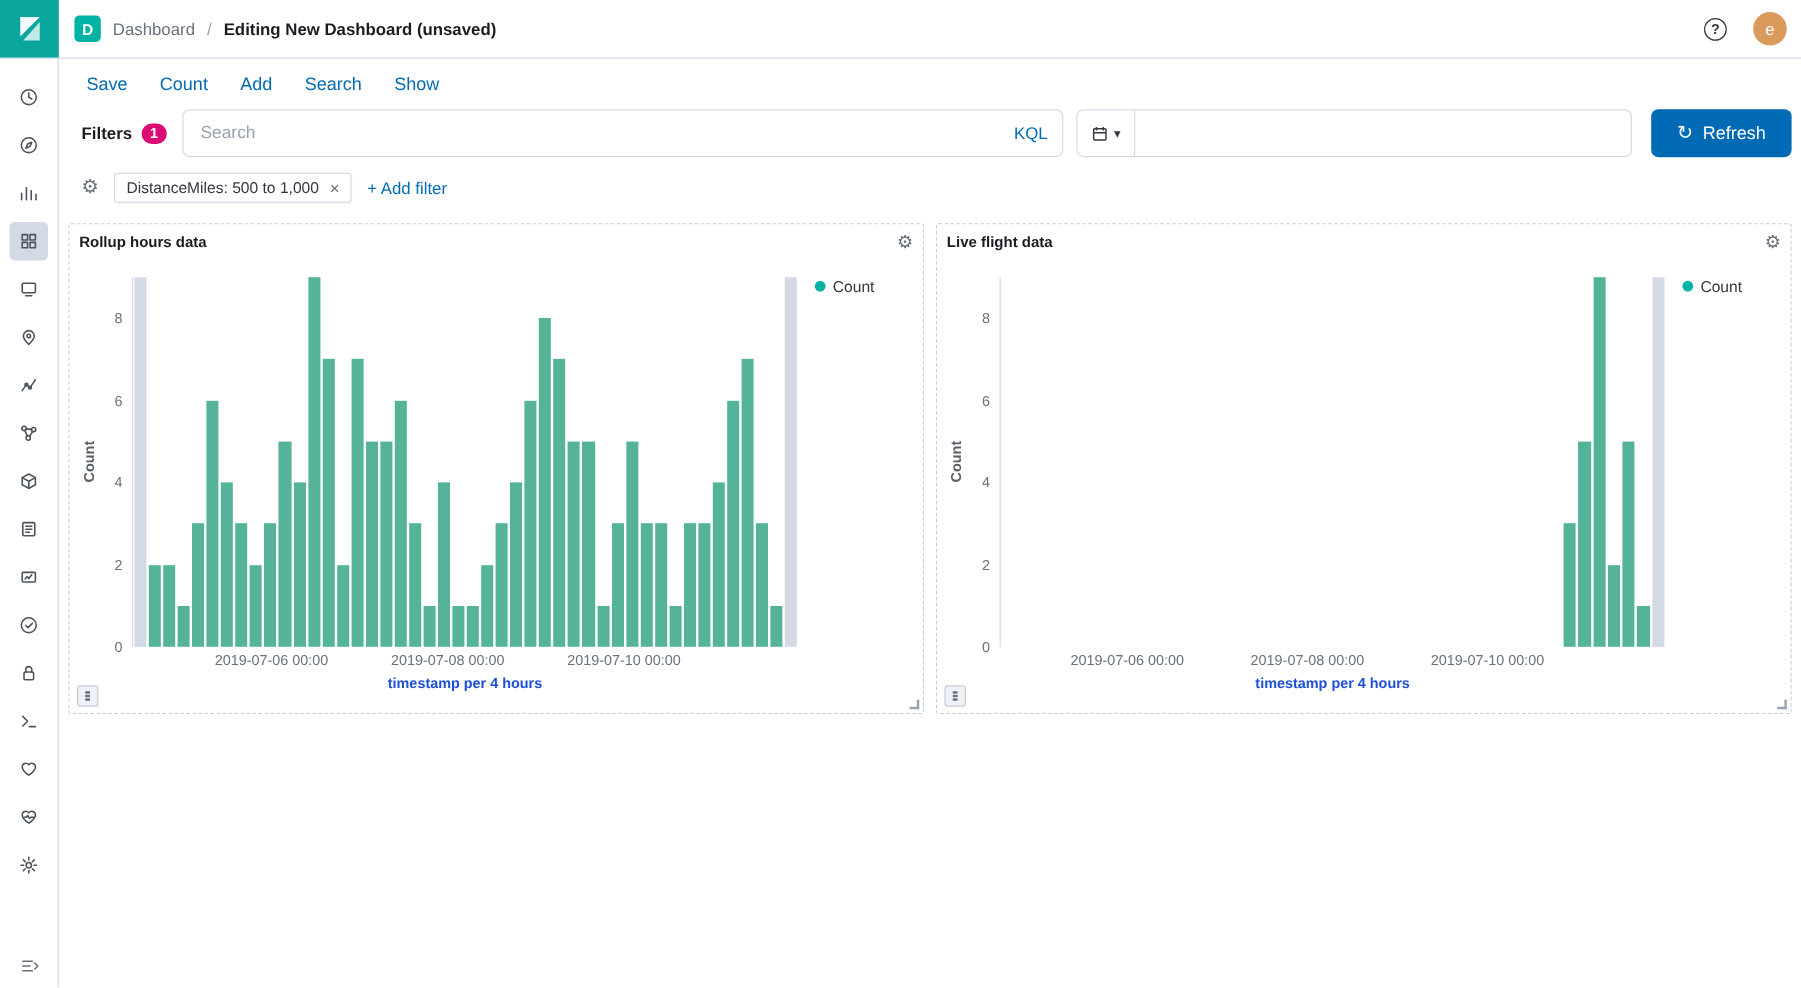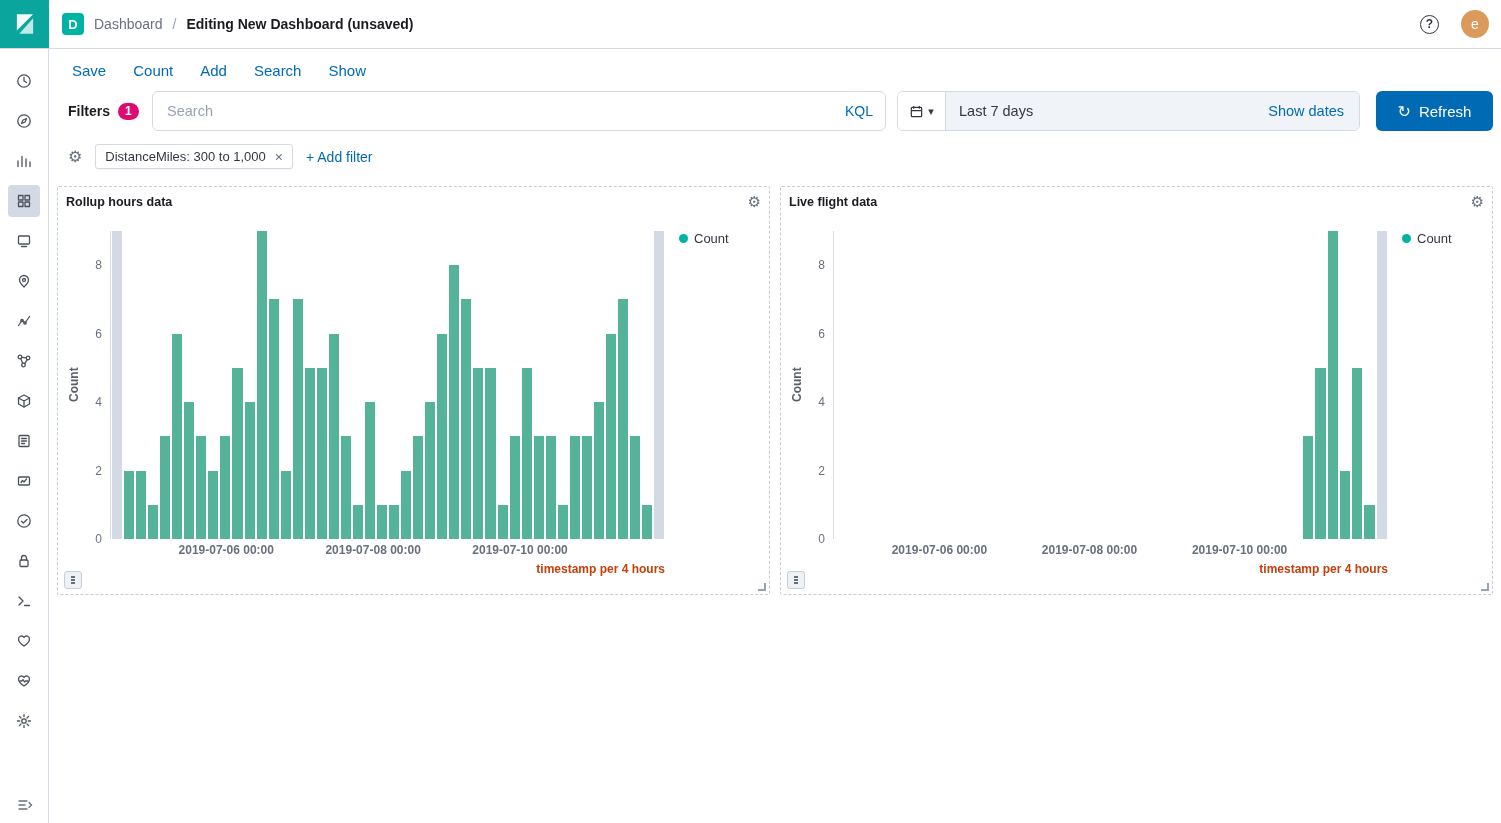--- a/index.html
+++ b/index.html
@@ -80,23 +80,23 @@
   .y-axis-label { width:16px; display:flex; align-items:center; justify-content:center;
     writing-mode:vertical-rl; transform:rotate(180deg);
     font-size:12px; font-weight:700; color:#5a6069; }
   .y-ticks { width:28px; position:relative; }
   .y-tick-label { position:absolute; right:8px; transform:translateY(50%); font-size:12px; color:#69707d; line-height:1; }
   .plot { flex:1; position:relative; border-left:1px solid #d3dae6; }
   .bars { position:absolute; left:0; right:0; top:0; bottom:0; display:flex; align-items:flex-end; }
   .bar { flex:1; margin:0 1px; }
   .legend { width:96px; align-self:flex-start; display:flex; align-items:center; gap:6px; padding-left:14px; font-size:13px; color:#343741; cursor:pointer; }
   .legend-dot { width:9px; height:9px; border-radius:50%; flex:none; }
-  .x-ticks { position:absolute; left:52px; right:96px; top:356px; height:14px;font-weight:bold; }
+  .x-ticks { position:absolute; left:52px; right:96px; top:356px; height:14px; }
   .x-tick-label { position:absolute; transform:translateX(-50%); font-size:12px; color:#69707d; white-space:nowrap; }
-  .x-axis-title { position:absolute; left:52px; right:104px; top:375px; text-align:right; font-size:12px; font-weight:700; color:#c2410c; }
+  .x-axis-title { position:absolute; left:52px; right:104px; top:375px; text-align:center; font-size:12px; font-weight:700; color:#1d4ed8; }
 
   .legend-toggle { position:absolute; left:6px; bottom:5px; width:18px; height:18px; border:1px solid #c6ccd6; border-radius:3px; background:#eef1f5; display:flex; align-items:center; justify-content:center; cursor:pointer; }
   .lines-icon { width:10px; height:2px; background:#69707d; box-shadow:0 -3px 0 #69707d, 0 3px 0 #69707d; }
   .resize-handle { position:absolute; right:3px; bottom:3px; width:8px; height:8px; border-right:2px solid #98a2b3; border-bottom:2px solid #98a2b3; cursor:nwse-resize; }
 </style>
 </head>
 <body>
 
 <div id="app">
 
@@ -285,35 +285,31 @@
         <span class="kql-link">KQL</span>
       </div>
       <div class="date-group">
         <div class="cal-seg">
           <svg width="15" height="15" viewBox="0 0 16 16">
               <rect x="2.5" y="3.5" width="11" height="10" rx="1"></rect>
               <path d="M5 2v3M11 2v3M2.5 7h11"></path>
             </svg>
           <span class="chevron">▾</span>
         </div>
-        <div class="date-main">
-          <span class="date-text">Last 7 days</span>
-          <span class="show-dates">Show dates</span>
-        </div>
       </div>
       <button class="refresh-btn">
         <span class="refresh-glyph">↻</span>
         <span>Refresh</span>
       </button>
     </div>
 
     <div class="filter-row">
       <span class="gear-glyph">⚙</span>
       <span class="filter-pill">
-        <span>DistanceMiles: 300 to 1,000</span>
+        <span>DistanceMiles: 500 to 1,000</span>
         <span class="pill-close">×</span>
       </span>
       <span class="add-filter">+ Add filter</span>
     </div>
 
     <div class="dash-row">
 
       <section class="panel">
         <h3 class="panel-title">Rollup hours data</h3>
         <button class="panel-gear">⚙</button>

